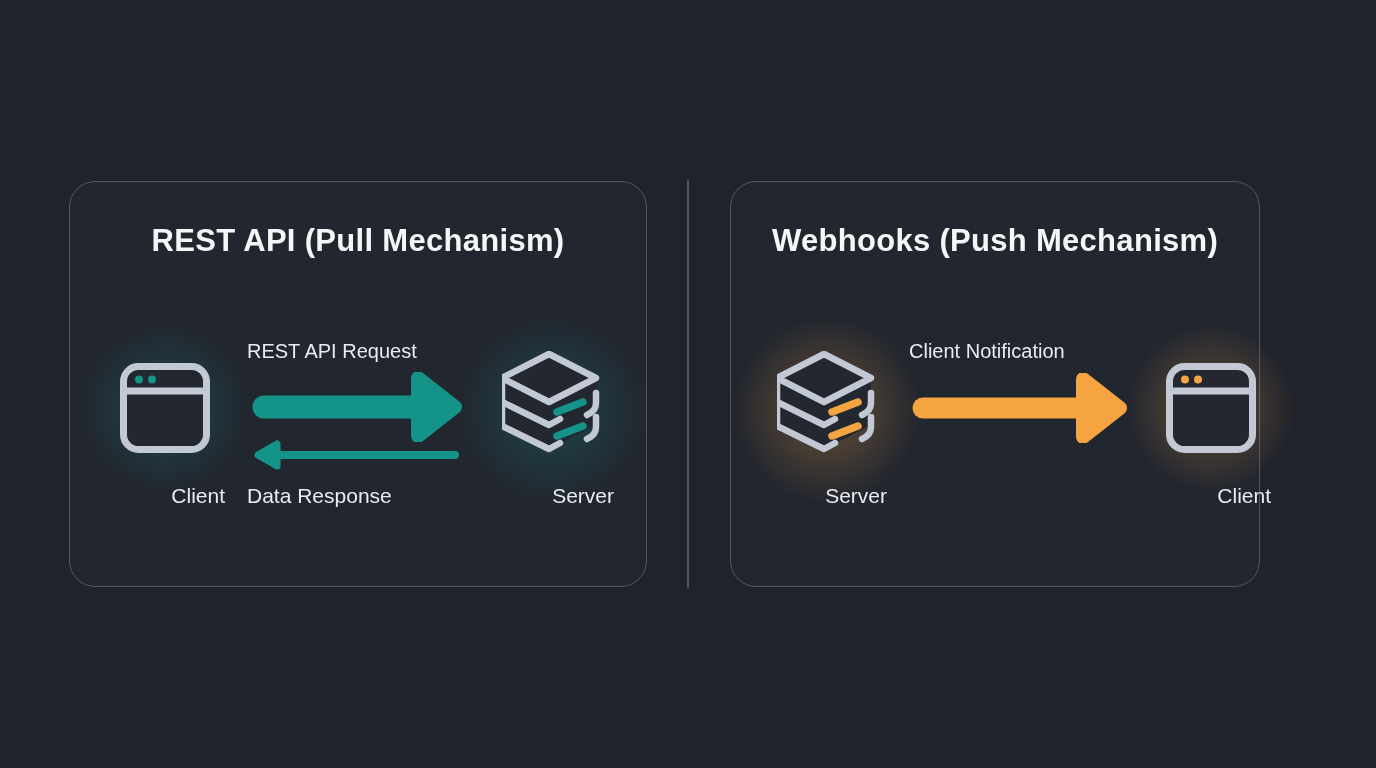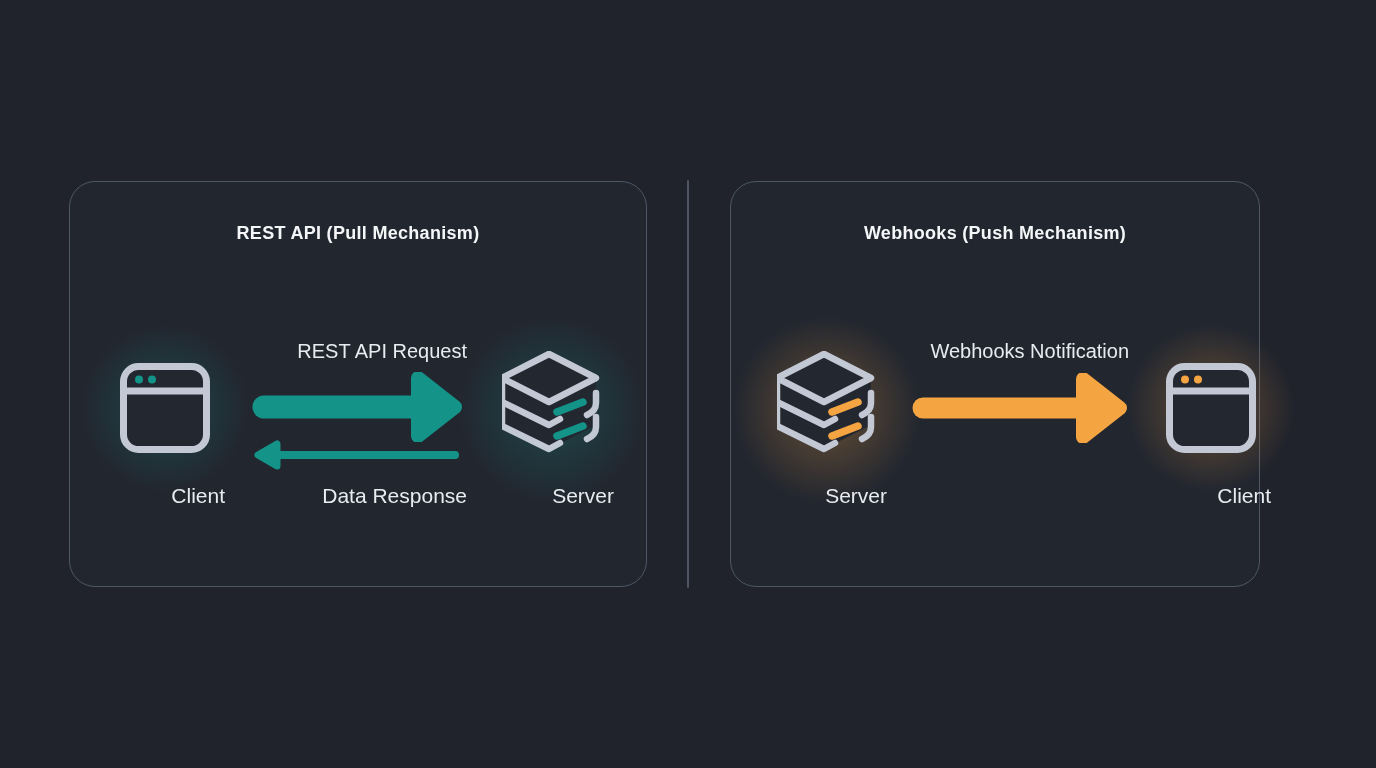--- a/index.html
+++ b/index.html
@@ -29,32 +29,32 @@
     position:absolute;top:181px;height:406px;
     border:1.5px solid var(--panel-border);border-radius:26px;
     background:var(--panel-bg);
   }
   .panel.p-left{left:69px;width:578px;}
   .panel.p-right{left:730px;width:530px;}
   .accent-teal{--accent:var(--teal);}
   .accent-orange{--accent:var(--orange);}
   .panel-title{
     position:absolute;top:41px;left:0;right:0;text-align:center;
-    font-size:18px;font-weight:700;color:var(--title-text);letter-spacing:.3px;
+    font-size:31px;font-weight:700;color:var(--title-text);letter-spacing:.3px;
   }
   .glow{position:absolute;border-radius:50%;pointer-events:none;}
   .glow.g-teal{background:radial-gradient(circle, rgba(20,148,137,.30) 0%, rgba(20,148,137,.12) 42%, rgba(20,148,137,0) 70%);}
   .glow.g-orange{background:radial-gradient(circle, rgba(245,164,66,.32) 0%, rgba(245,164,66,.13) 42%, rgba(245,164,66,0) 70%);}
   .node-icon{position:absolute;}
   .node-label{
     position:absolute;height:26px;line-height:26px;text-align:right;
     font-size:21px;color:var(--label-text);
   }
   .arrow-label{
-    position:absolute;height:26px;line-height:26px;text-align:right;
+    position:absolute;height:26px;line-height:26px;text-align:left;
     font-size:20px;color:var(--label-text);
   }
   .arrow-svg{position:absolute;}
   
   .s-gray{stroke:var(--icon-stroke);fill:none;stroke-linecap:round;stroke-linejoin:round;}
   .s-gray-fill{stroke:var(--icon-stroke);fill:var(--icon-fill);stroke-linecap:round;stroke-linejoin:round;}
   .s-accent{stroke:var(--accent);fill:none;stroke-linecap:round;stroke-linejoin:round;}
   .f-accent{fill:var(--accent);}
   .f-dark{fill:var(--icon-fill);}
   .arrow-shape{fill:var(--accent);stroke:var(--accent);stroke-linejoin:round;stroke-linecap:round;}
@@ -128,18 +128,18 @@
       <polygon class="arrow-shape" points="172,6 209,35 172,64" stroke-width="14"></polygon>
     </svg>
 
     <svg class="node-icon" style="left:433px;top:179px;" width="94" height="94" viewBox="0 0 94 94">
       <rect class="s-gray-fill" x="5.5" y="5.5" width="83" height="83" rx="15" stroke-width="7"></rect>
       <line class="s-gray" x1="6" y1="30" x2="88" y2="30" stroke-width="7" stroke-linecap="butt"></line>
       <circle class="f-accent" cx="21" cy="18.5" r="4"></circle>
       <circle class="f-accent" cx="34" cy="18.5" r="4"></circle>
     </svg>
 
-    <div class="arrow-label" style="left:178px;top:156px;width:220px;">Webhooks Notification</div>
+    <div class="arrow-label" style="left:178px;top:156px;width:220px;">Client Notification</div>
     <div class="node-label" style="left:36px;top:301px;width:120px;">Server</div>
     <div class="node-label" style="left:420px;top:301px;width:120px;">Client</div>
   </div>
 
 </div>
 
 </body></html>

